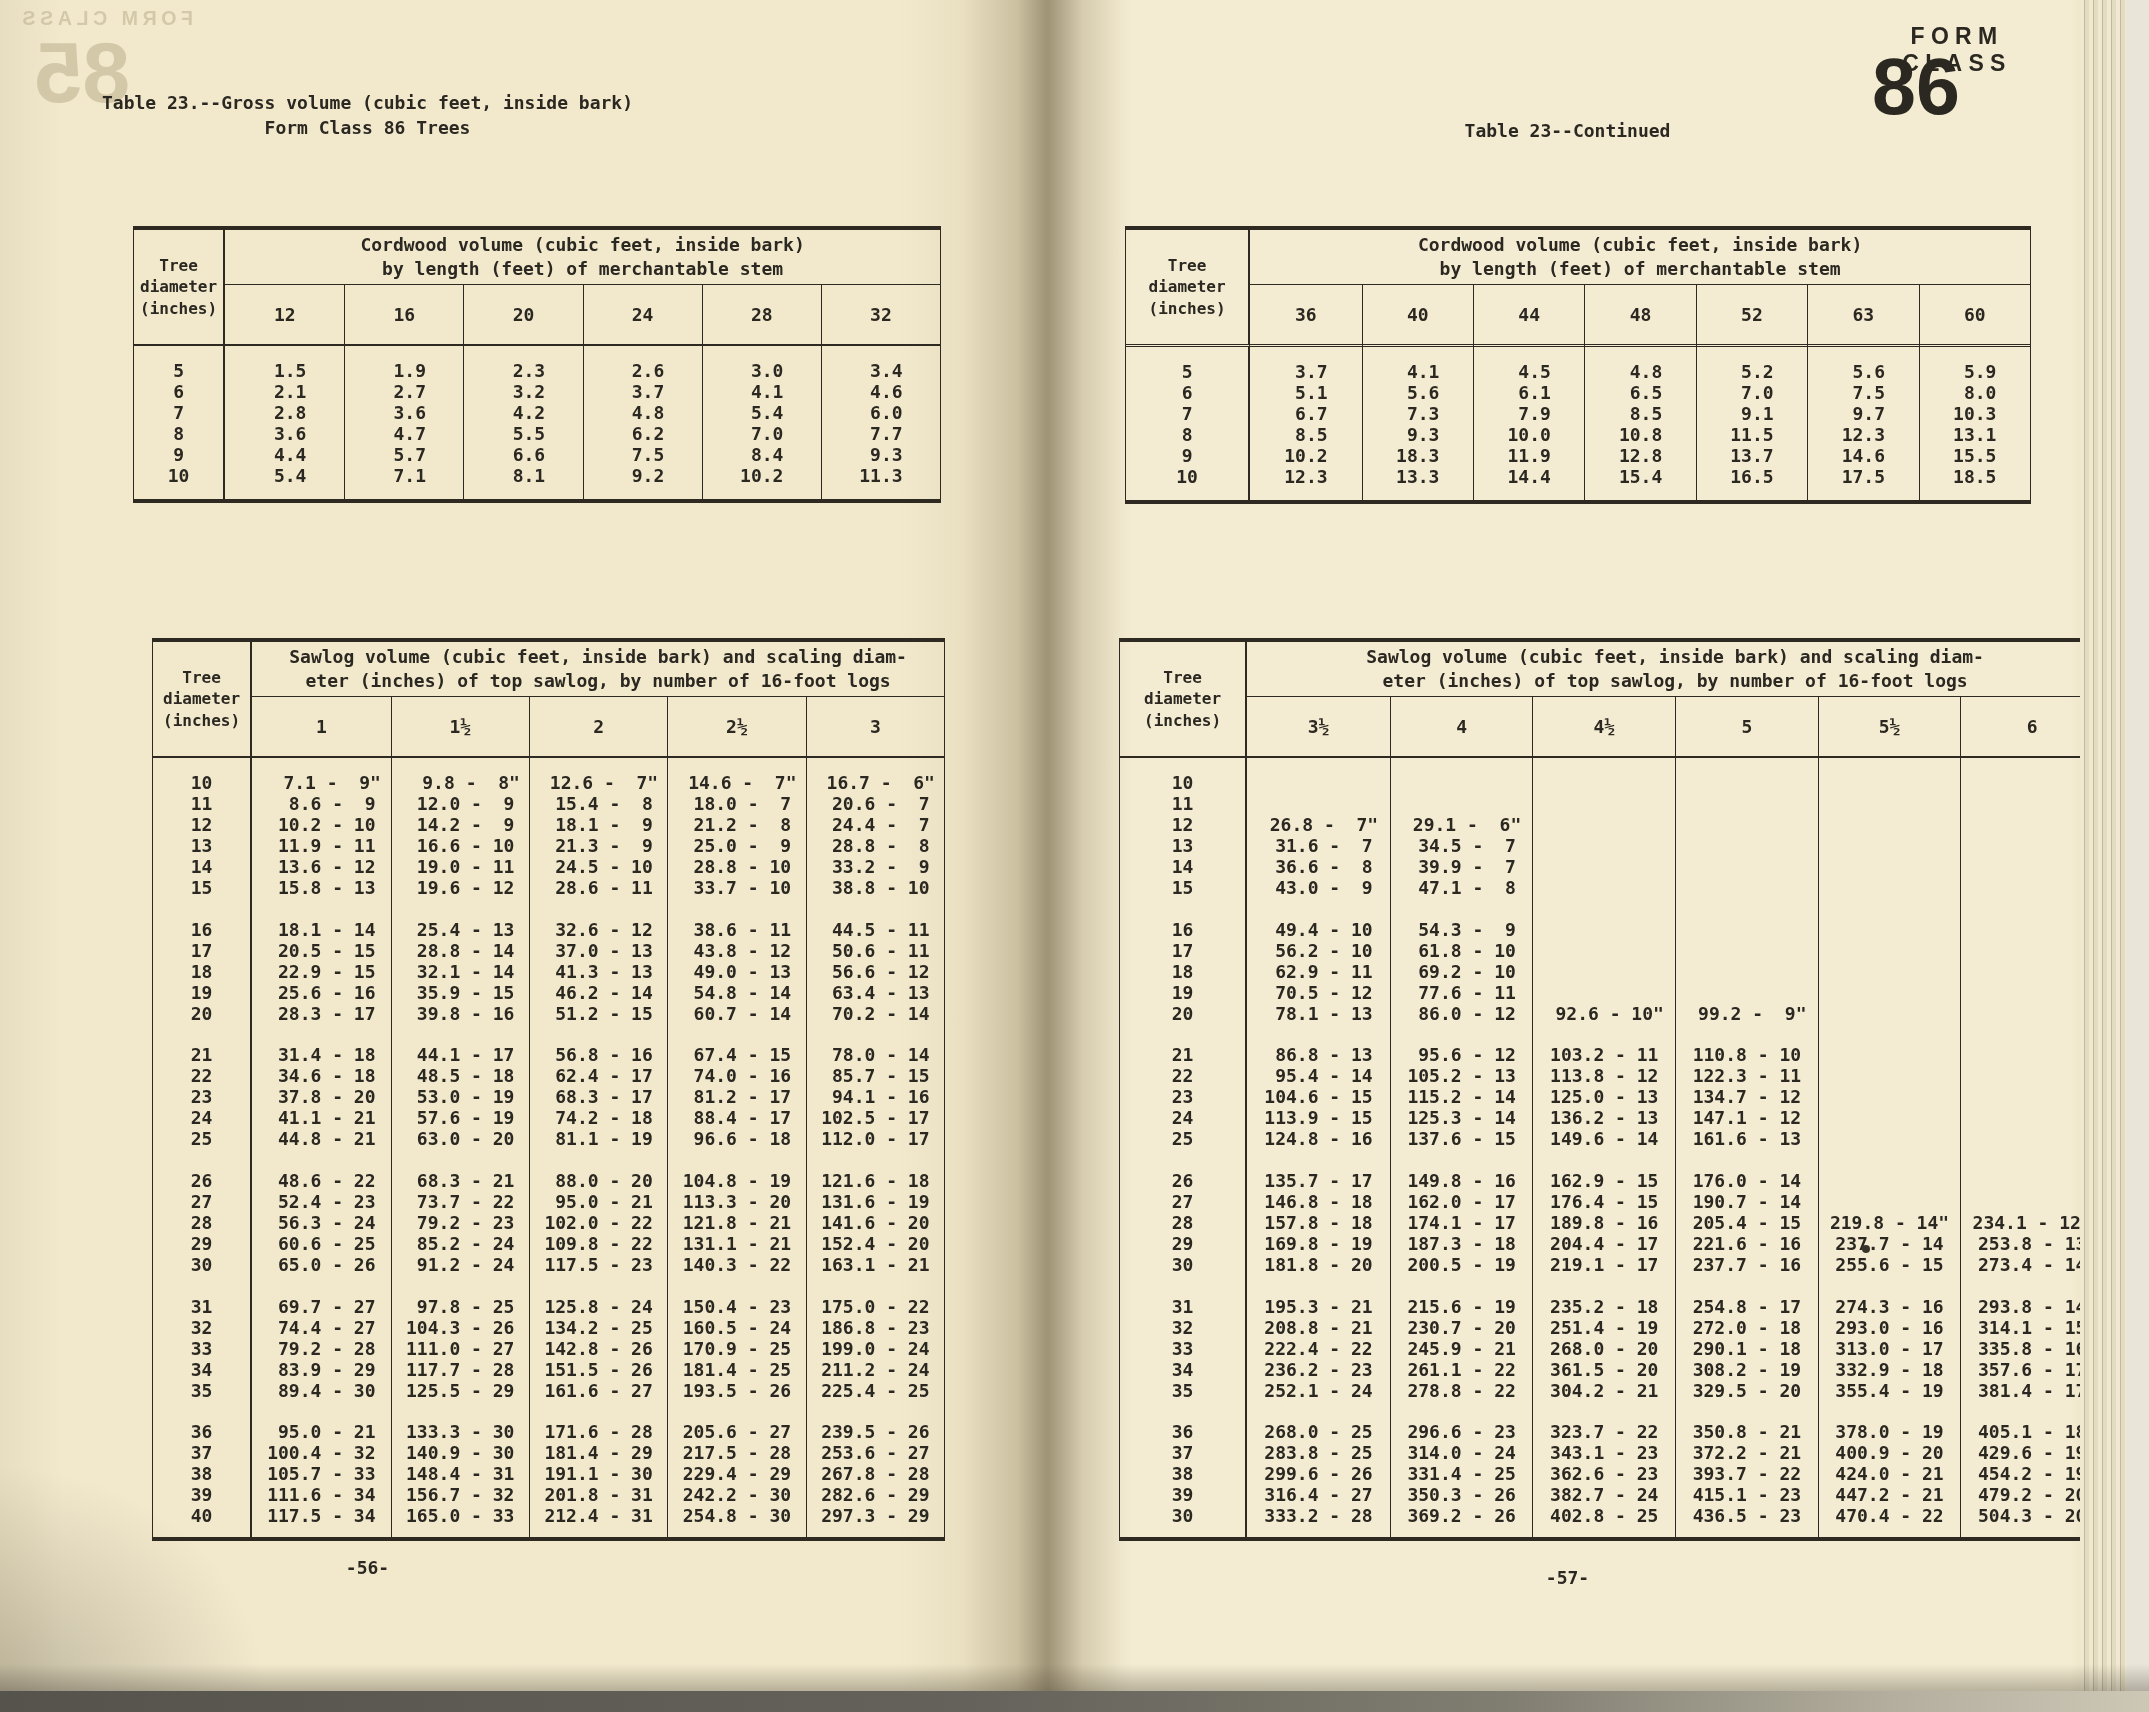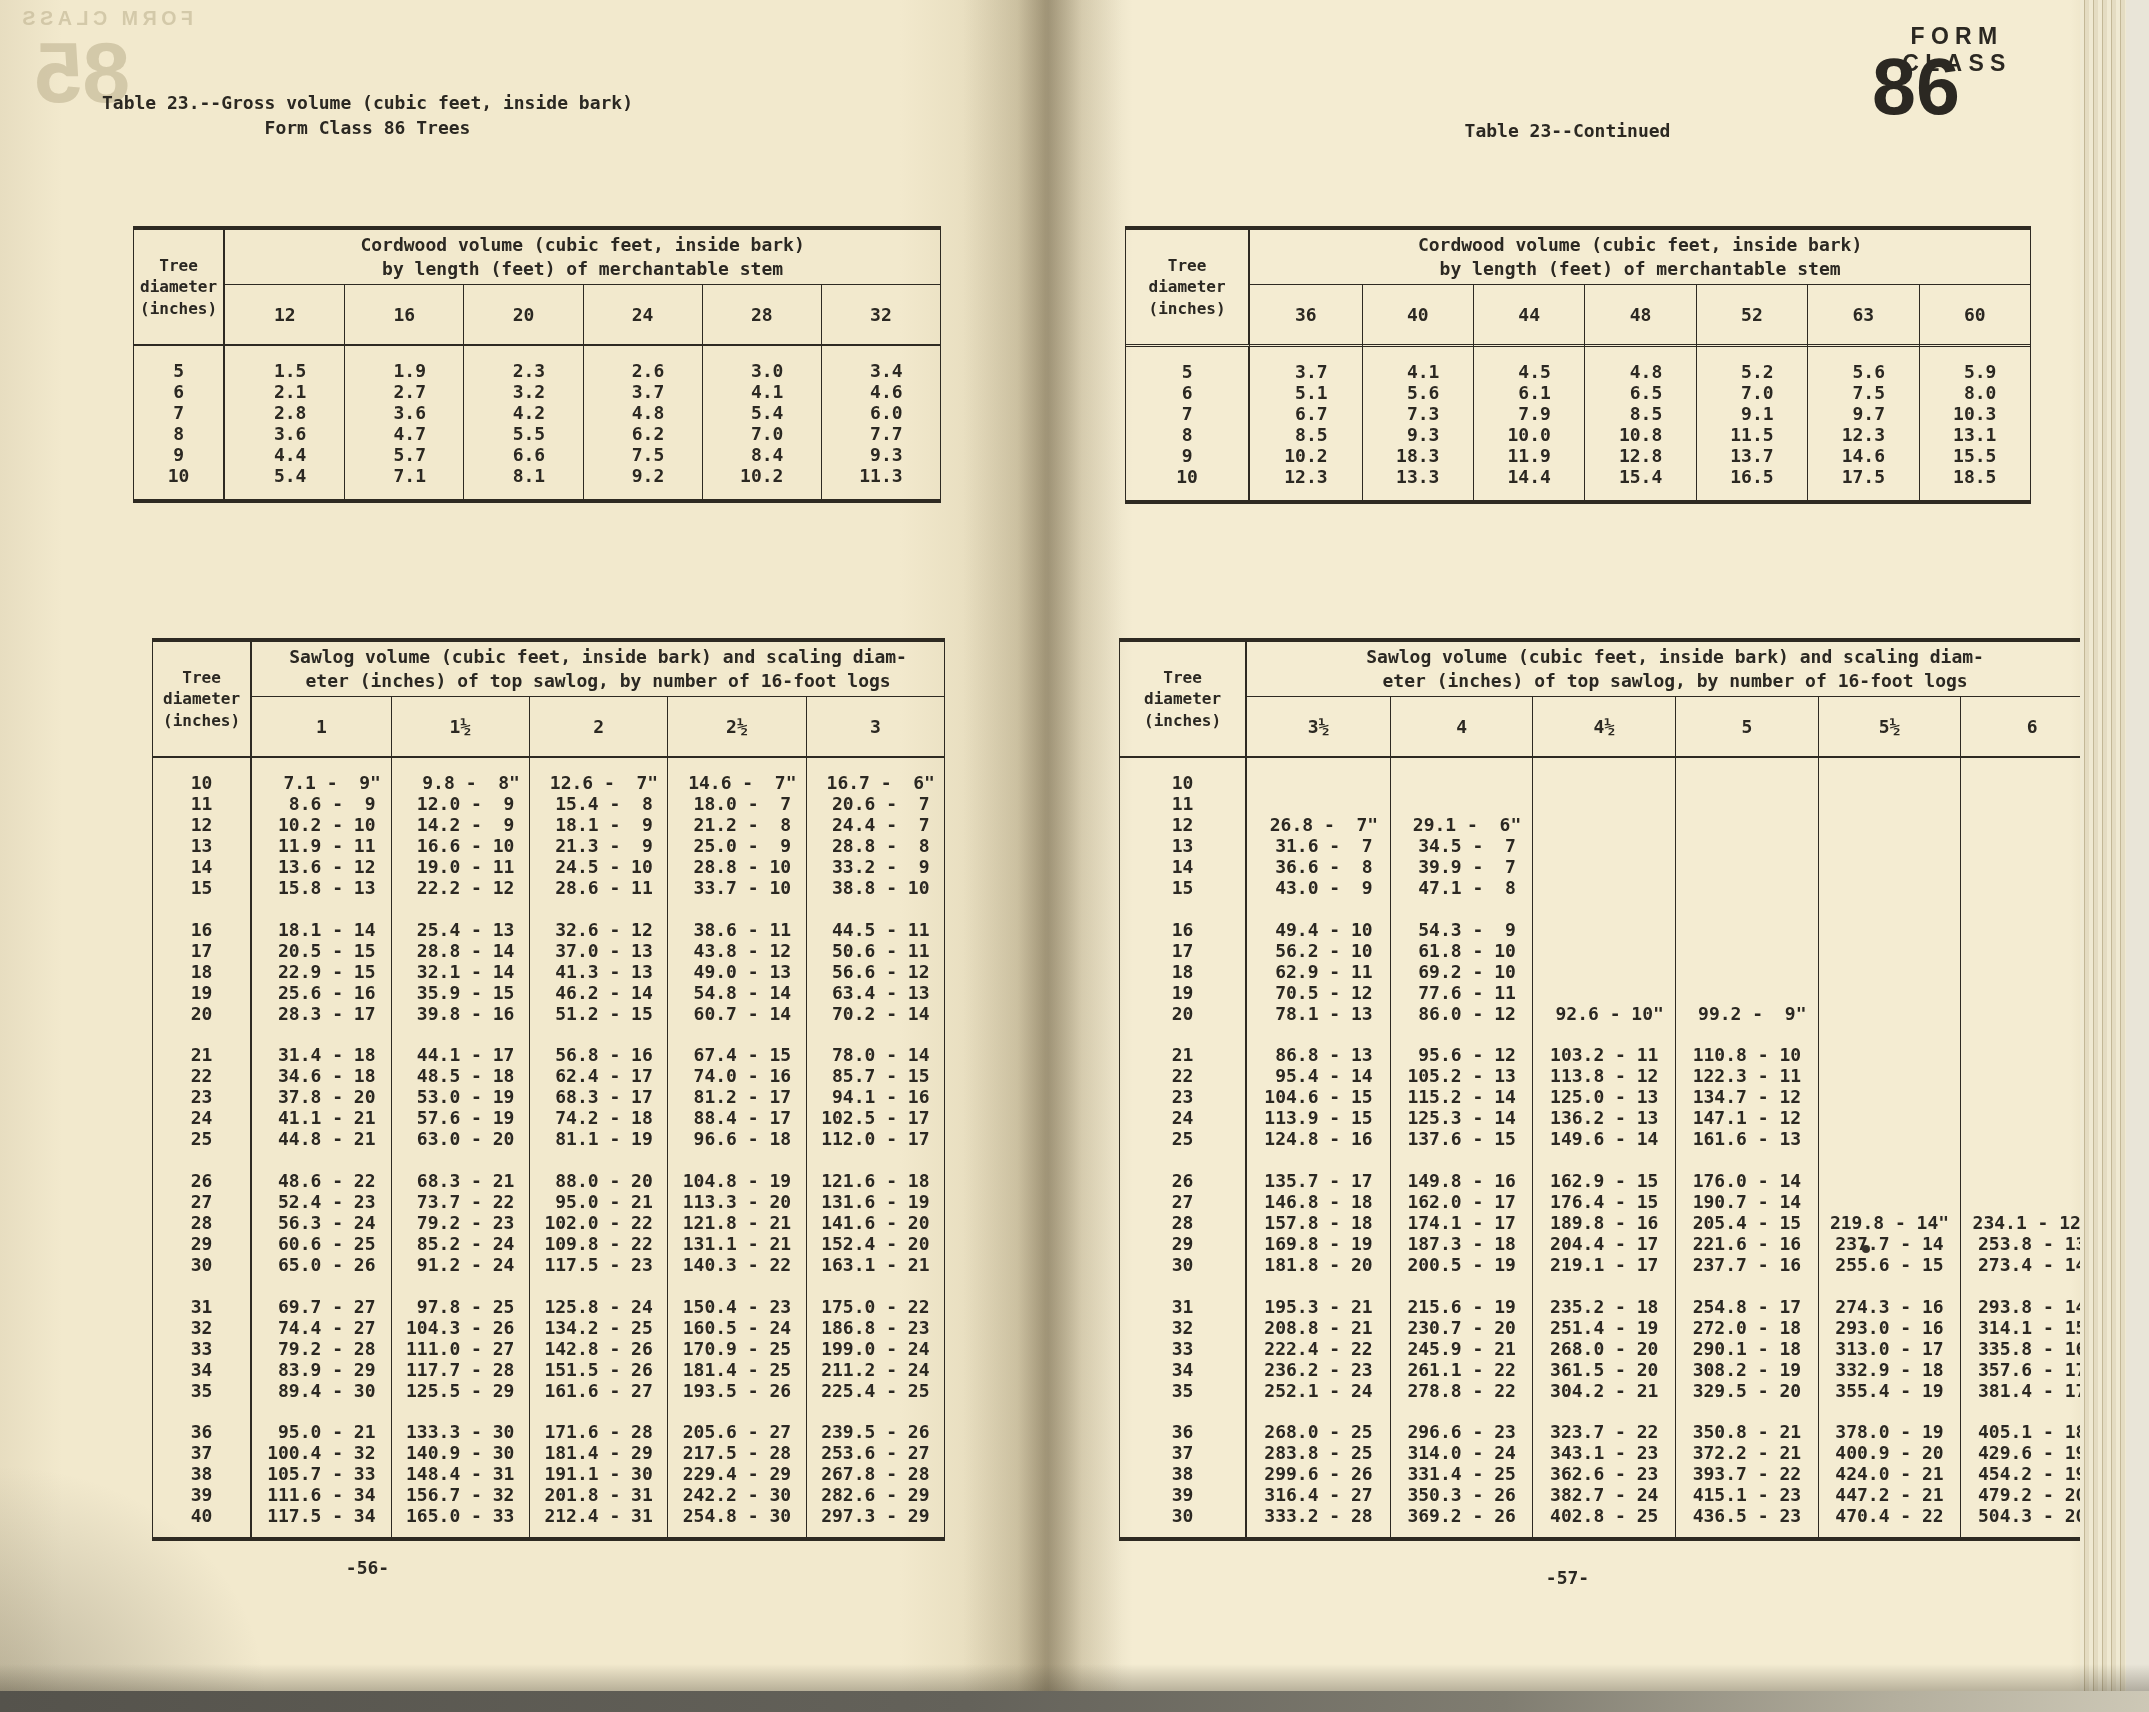--- a/index.html
+++ b/index.html
@@ -230,21 +230,21 @@
           <td class="stub">14</td>
           <td class="cell"> 13.6 - 12</td>
           <td class="cell sep"> 19.0 - 11</td>
           <td class="cell sep"> 24.5 - 10</td>
           <td class="cell sep"> 28.8 - 10</td>
           <td class="cell sep"> 33.2 -  9</td>
         </tr>
         <tr class="r">
           <td class="stub">15</td>
           <td class="cell"> 15.8 - 13</td>
-          <td class="cell sep"> 22.2 - 12</td>
+          <td class="cell sep"> 19.6 - 12</td>
           <td class="cell sep"> 28.6 - 11</td>
           <td class="cell sep"> 33.7 - 10</td>
           <td class="cell sep"> 38.8 - 10</td>
         </tr>
         <tr class="gap" style="height: 20.6px;">
           <td class="stub"></td>
           <td class="cell"></td>
           <td class="cell sep"></td>
           <td class="cell sep"></td>
           <td class="cell sep"></td>

